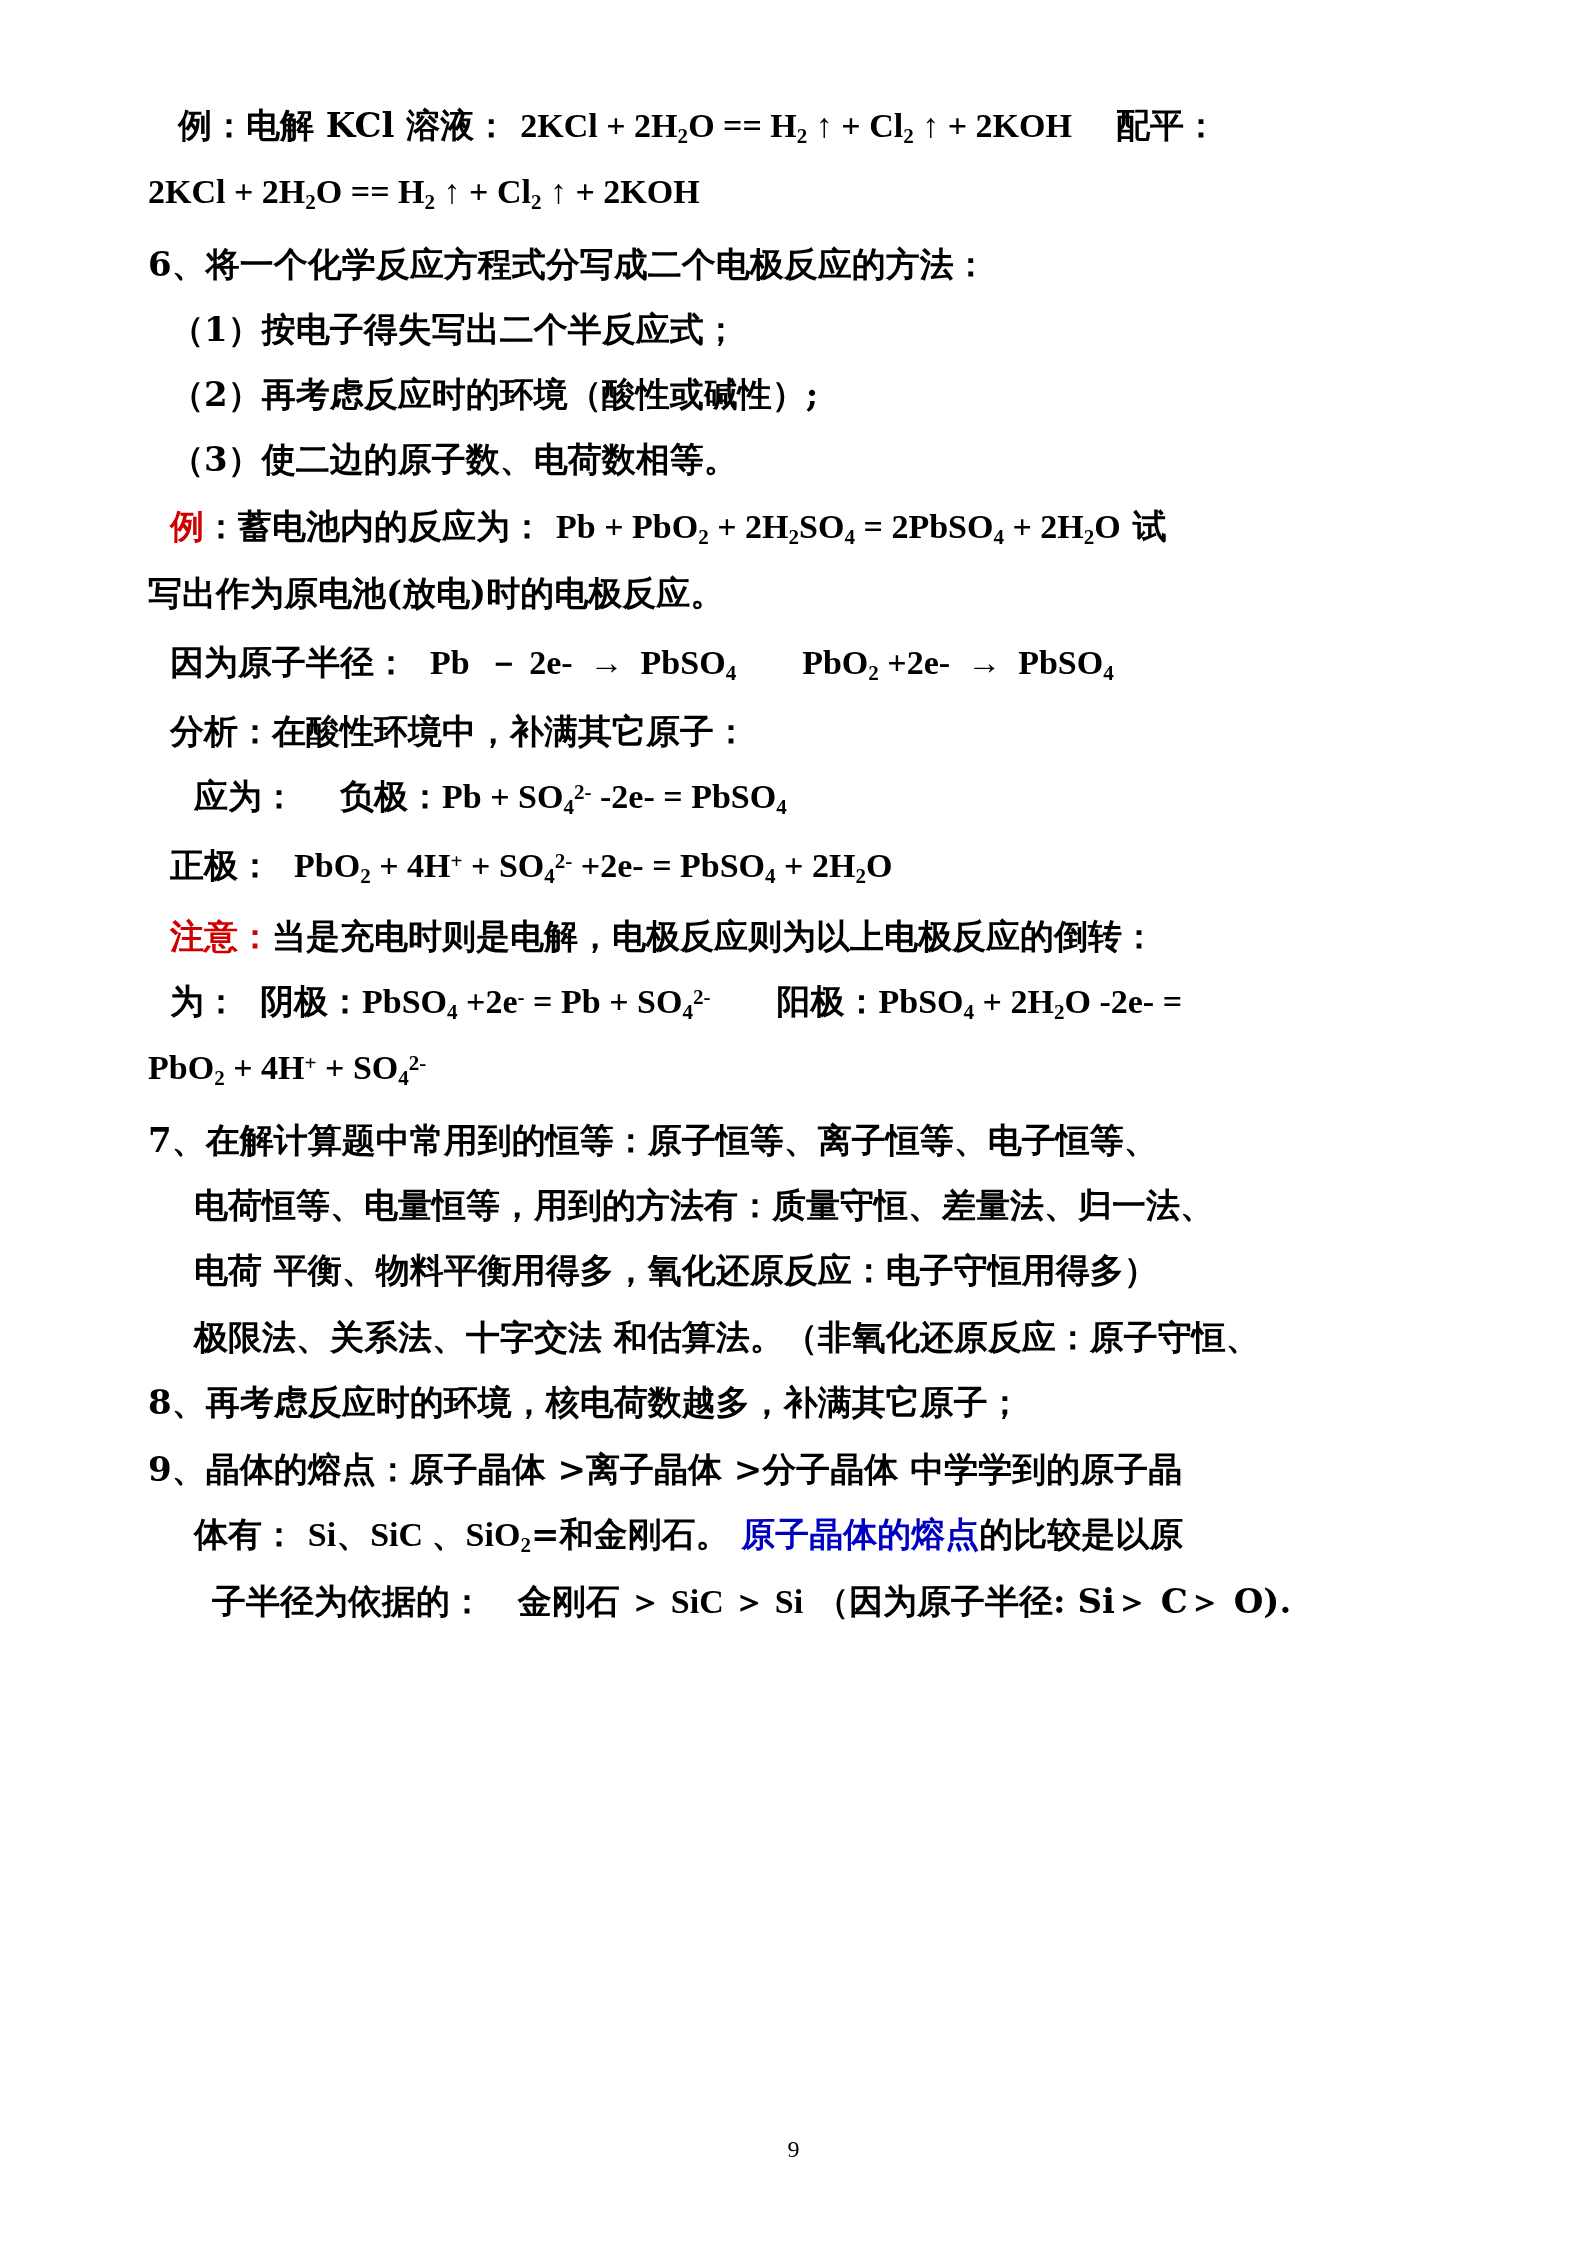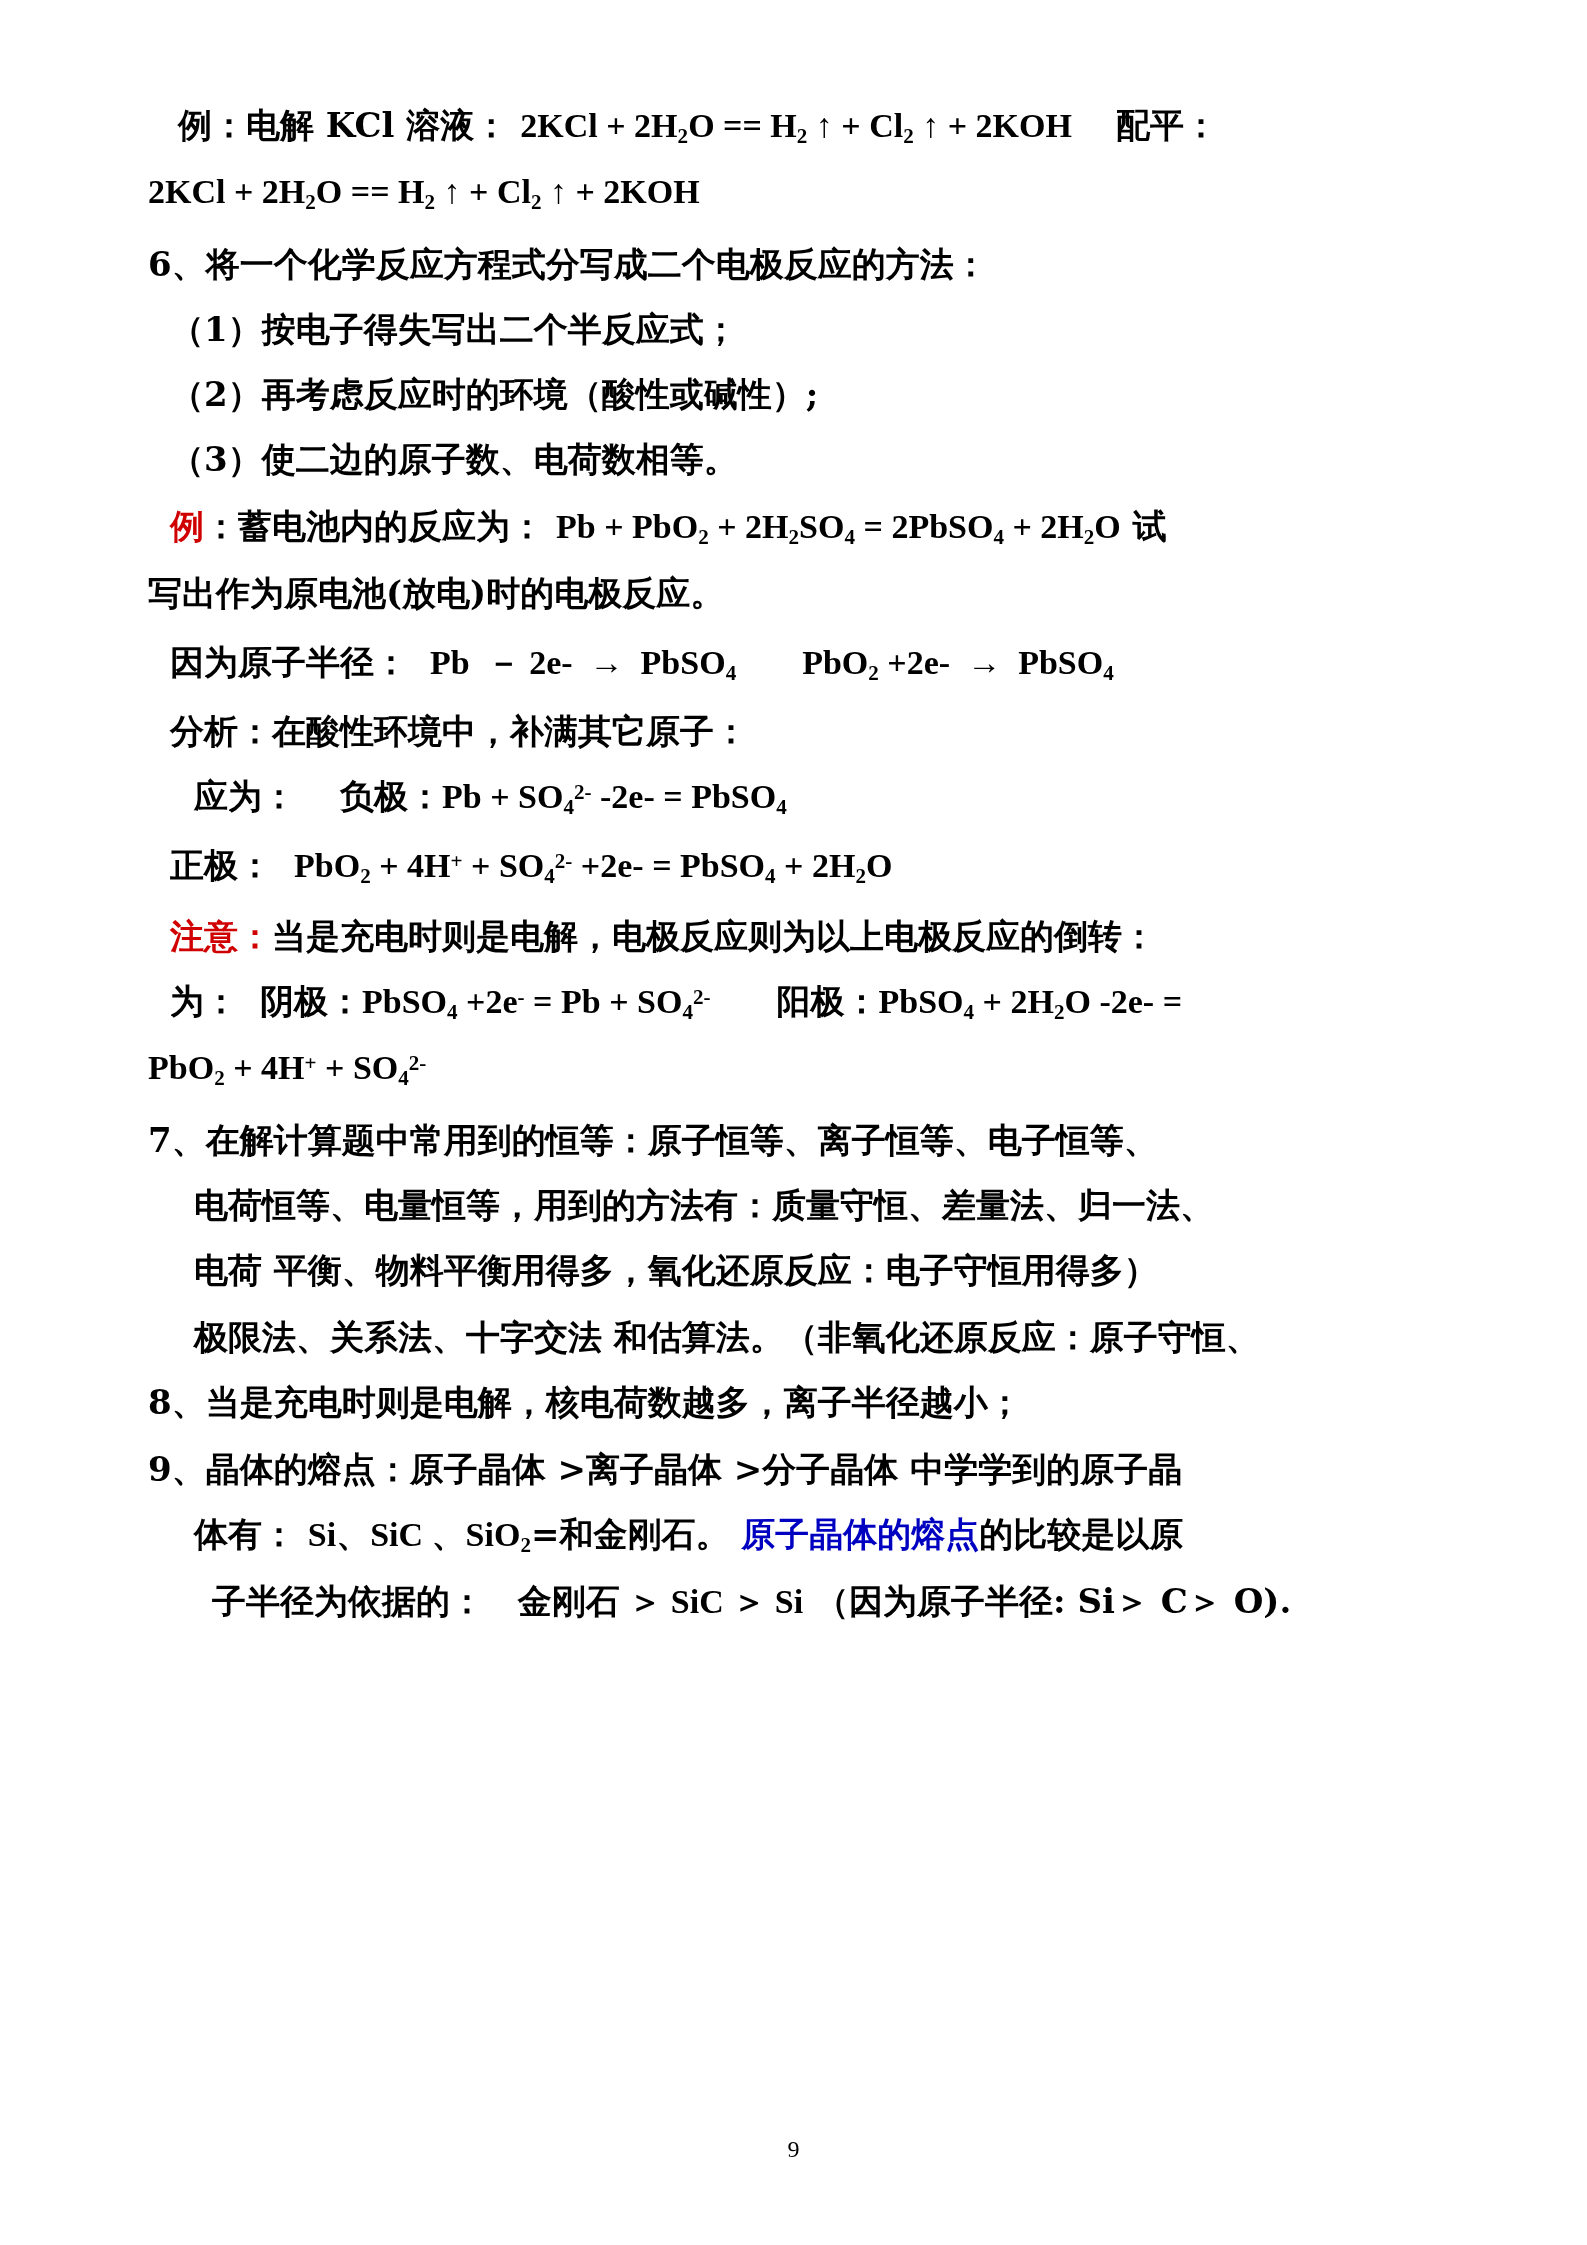--- a/index.html
+++ b/index.html
@@ -130,21 +130,21 @@
     <span class="cjk bold">电荷恒等、电量恒等，用到的方法有：质量守恒、差量法、归一法、</span>
   </div>
   <div class="line blk ind2" style="margin-bottom:32px;">
     <span class="cjk bold">电荷 平衡、物料平衡用得多，氧化还原反应：电子守恒用得多）</span>
   </div>
   <div class="line blk ind2" style="margin-bottom:30px;">
     <span class="cjk bold">极限法、关系法、十字交法 和估算法。（非氧化还原反应：原子守恒、</span>
   </div>
 
   <div class="line blk" style="margin-bottom:32px;">
-    <span class="cjk blue">8、</span><span class="cjk blue">当是充电时则是电解</span><span class="cjk bold">，核电荷数越多，离子半径越小；</span>
+    <span class="cjk blue">8、</span><span class="cjk blue">再考虑反应时的环境</span><span class="cjk bold">，核电荷数越多，补满其它原子；</span>
   </div>
 
   <div class="line blk" style="margin-bottom:30px;">
     <span class="cjk blue">9、</span><span class="cjk blue">晶体的熔点</span><span class="cjk bold">：原子晶体 &gt;离子晶体 &gt;分子晶体 中学学到的原子晶</span>
   </div>
 
   <div class="line blk ind2" style="">
     <span class="cjk bold">体有： </span><span class="eq">Si、SiC 、SiO<sub>2</sub></span><span class="cjk bold">=和金刚石。 </span><span class="cjk blue-n bold">原子晶体的熔点</span><span class="cjk bold">的比较是以原</span>
   </div>
 

